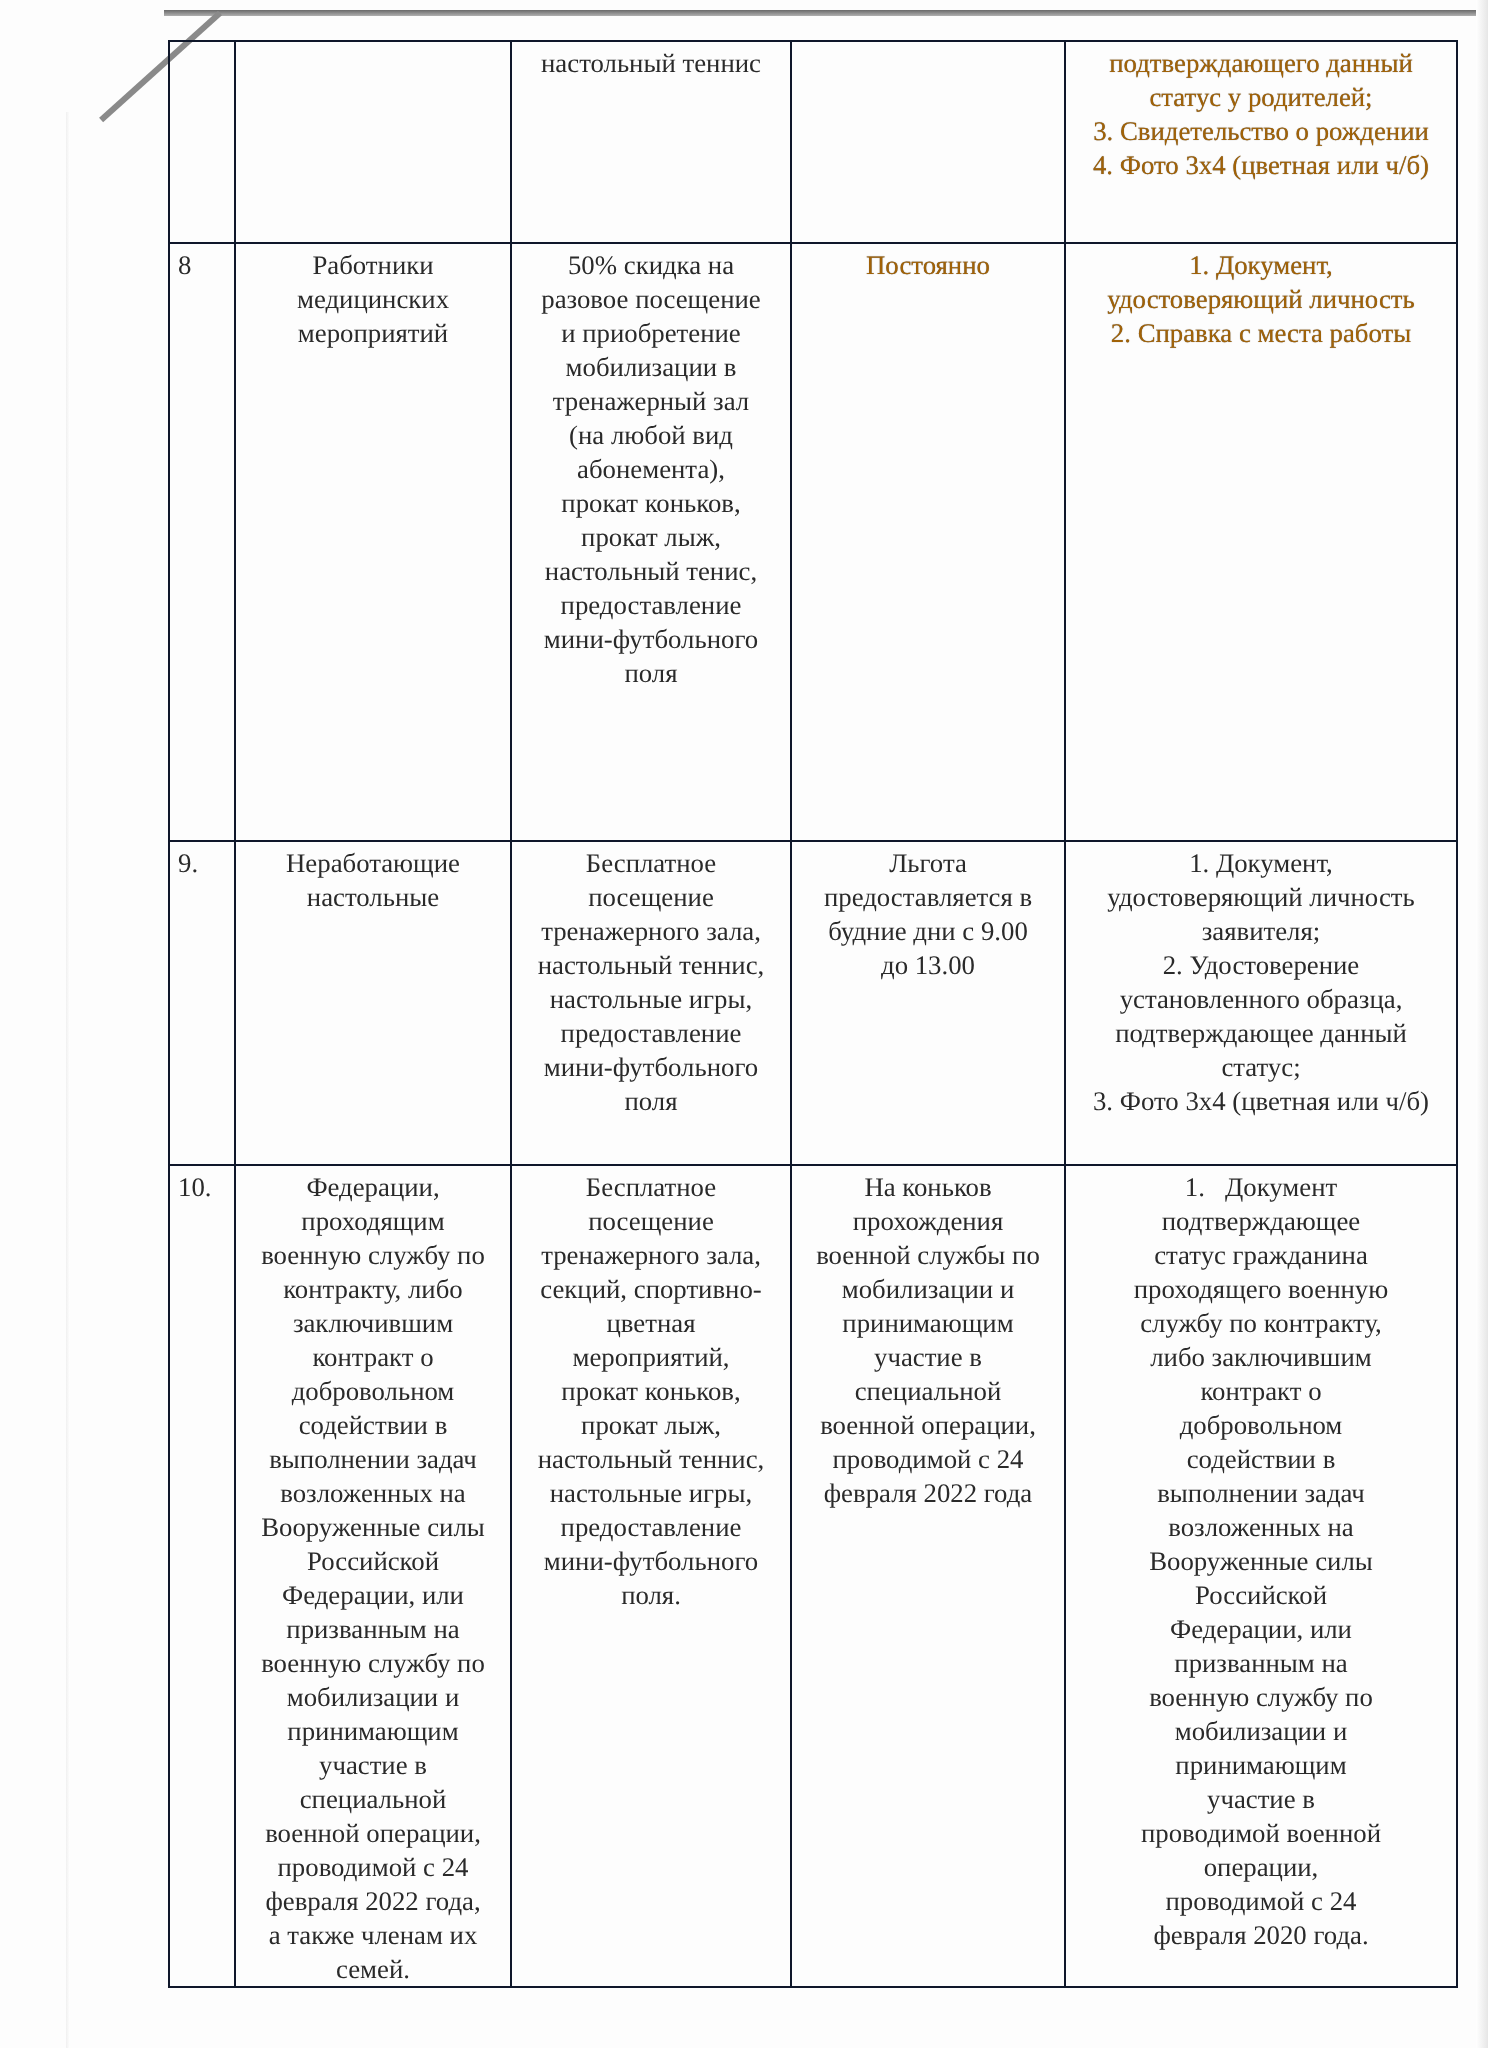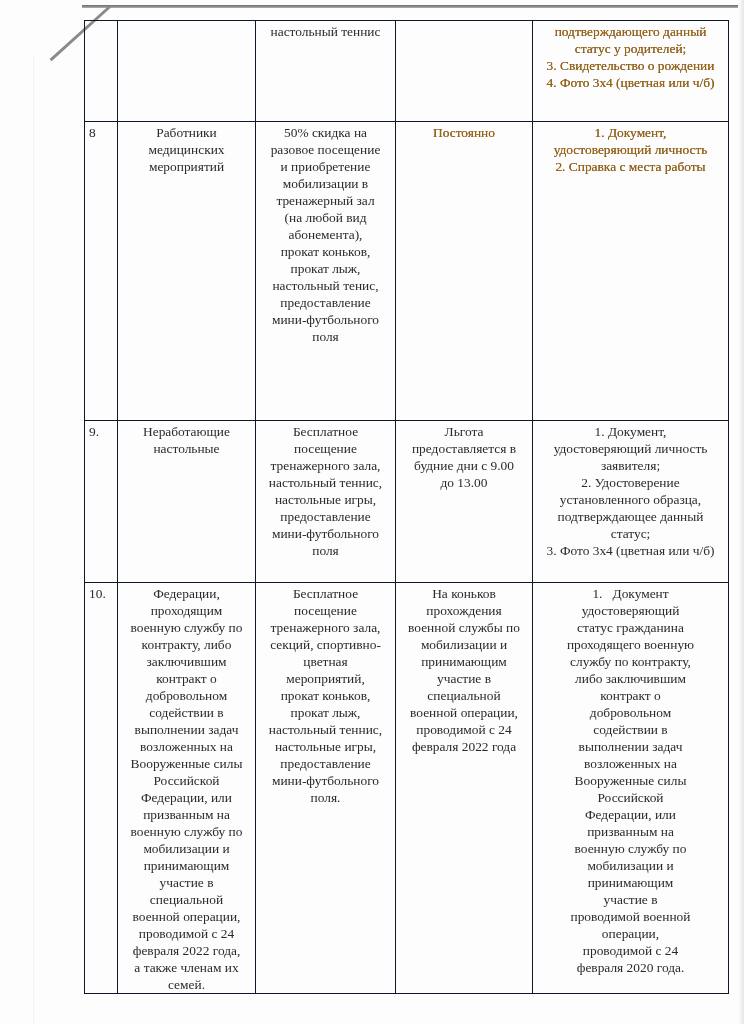--- a/index.html
+++ b/index.html
@@ -216,21 +216,21 @@
         <span class="blk">мобилизации и</span>
         <span class="blk">принимающим</span>
         <span class="blk">участие в</span>
         <span class="blk">специальной</span>
         <span class="blk">военной операции,</span>
         <span class="blk">проводимой с 24</span>
         <span class="blk">февраля 2022 года</span>
       </td>
       <td>
         <span class="blk" style="white-space:pre">1.   Документ</span>
-        <span class="blk">удостоверяющий</span>
+        <span class="blk">подтверждающее</span>
         <span class="blk">статус гражданина</span>
         <span class="blk">проходящего военную</span>
         <span class="blk">службу по контракту,</span>
         <span class="blk">либо заключившим</span>
         <span class="blk">контракт о</span>
         <span class="blk">добровольном</span>
         <span class="blk">содействии в</span>
         <span class="blk">выполнении задач</span>
         <span class="blk">возложенных на</span>
         <span class="blk">Вооруженные силы</span>

